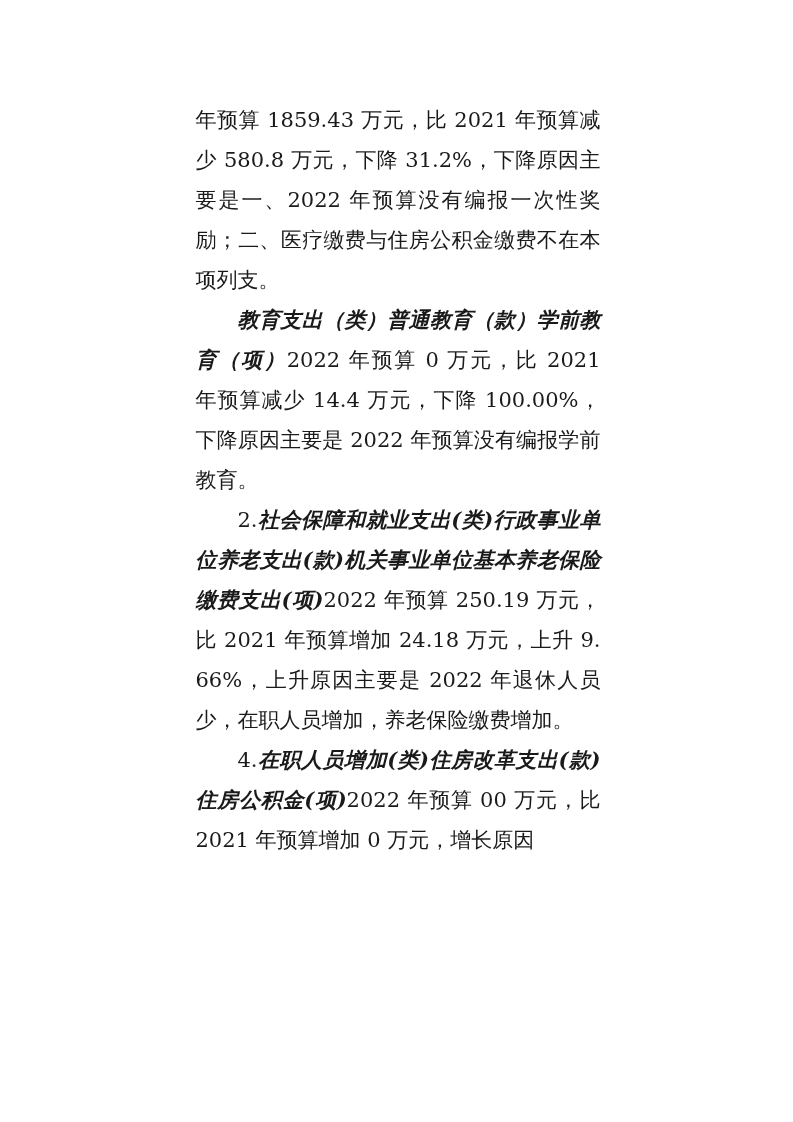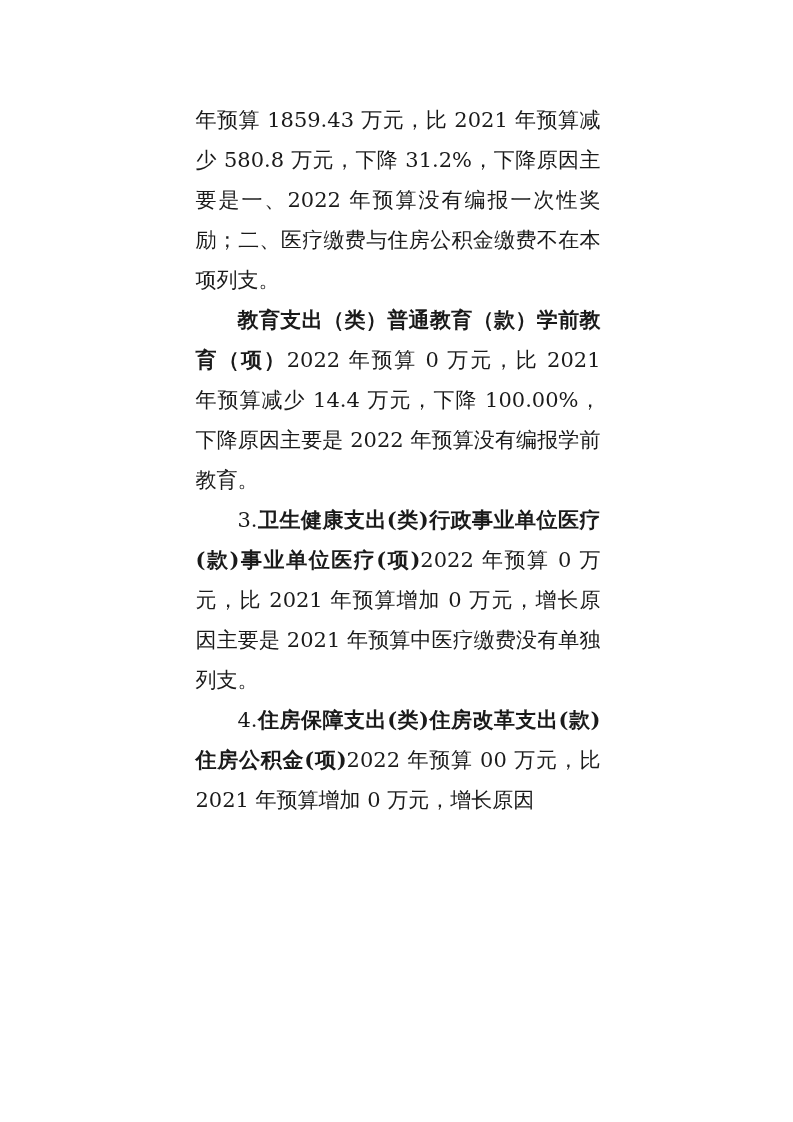--- a/index.html
+++ b/index.html
@@ -25,31 +25,32 @@
     margin: 0;
     text-align: justify;
     text-justify: inter-character;
     word-break: break-all;
   }
   .page p.indent {
     text-indent: 2em;
   }
   .page b {
     font-weight: 700;
+    font-style: italic;
   }
 </style>
 </head>
 <body>
 
 <div class="page">
 
   <p><span>年预算 1859.43 万元，比 2021 年预算减少 580.8 万元，下降 31.2%，下降原因主要是一、2022 年预算没有编报一次性奖励；二、医疗缴费与住房公积金缴费不在本项列支。</span></p>
 
   <p class="indent"><b>教育支出（类）普通教育（款）学前教育（项）</b><span>2022 年预算 0 万元，比 2021 年预算减少 14.4 万元，下降 100.00%，下降原因主要是 2022 年预算没有编报学前教育。</span></p>
 
 
-
-  <p class="indent"><span>3.</span><b>卫生健康支出(类)行政事业单位医疗(款)事业单位医疗(项)</b><span>2022 年预算 0 万元，比 2021 年预算增加 0 万元，增长原因主要是 2021 年预算中医疗缴费没有单独列支。</span></p>
+  <p class="indent"><span>2.</span><b>社会保障和就业支出(类)行政事业单位养老支出(款)机关事业单位基本养老保险缴费支出(项)</b><span>2022 年预算 250.19 万元，比 2021 年预算增加 24.18 万元，上升 9.66%，上升原因主要是 2022 年退休人员少，在职人员增加，养老保险缴费增加。</span></p>
 
 
-  <p class="indent"><span>4.</span><b>住房保障支出(类)住房改革支出(款)住房公积金(项)</b><span>2022 年预算 00 万元，比 2021 年预算增加 0 万元，增长原因</span></p>
+
+  <p class="indent"><span>4.</span><b>在职人员增加(类)住房改革支出(款)住房公积金(项)</b><span>2022 年预算 00 万元，比 2021 年预算增加 0 万元，增长原因</span></p>
 
 </div>
 
 </body></html>

